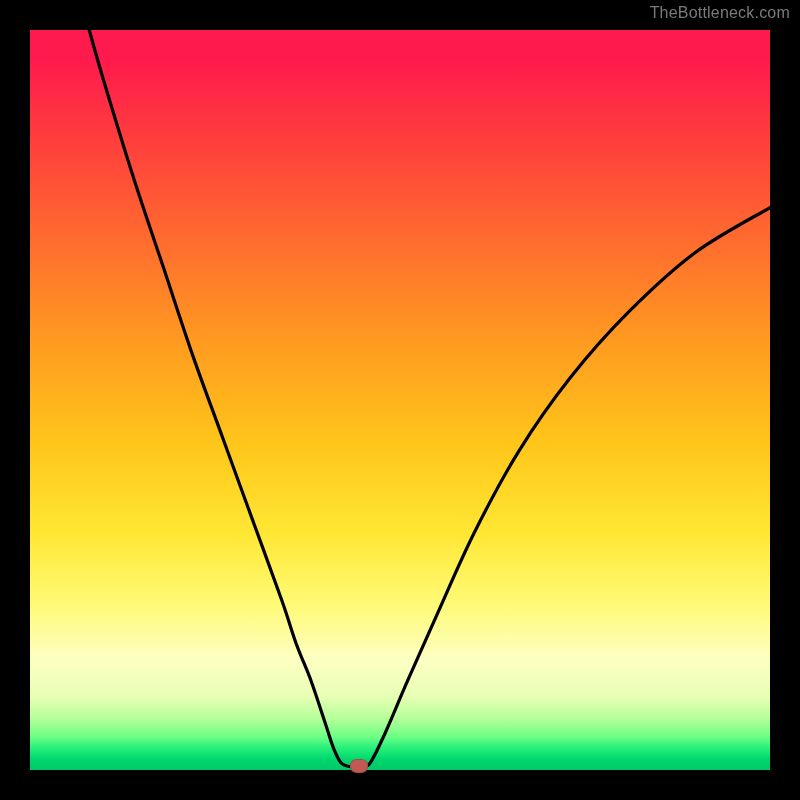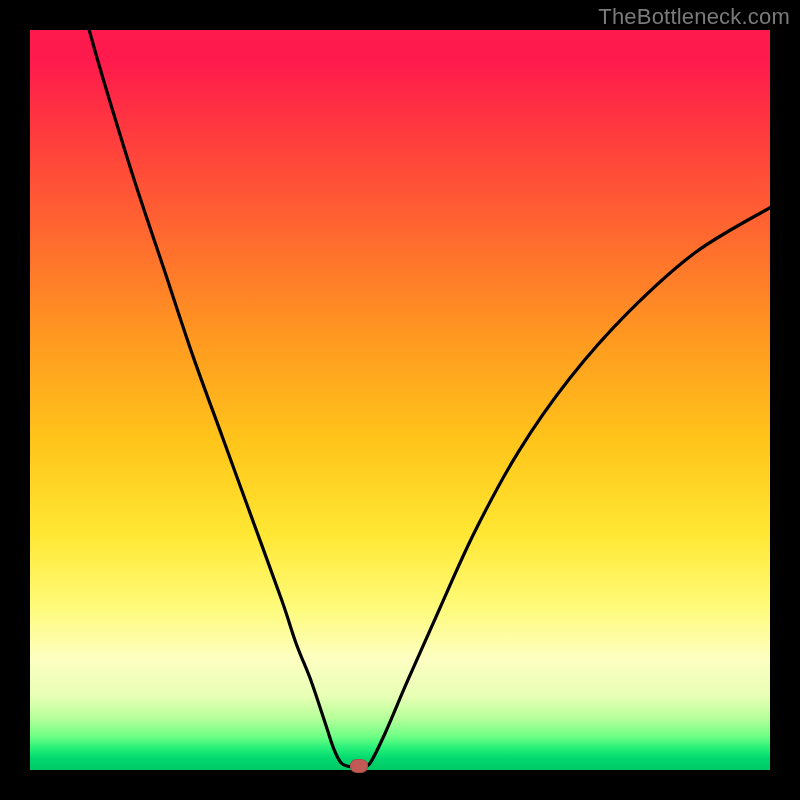--- a/index.html
+++ b/index.html
@@ -43,21 +43,21 @@
       #28f07a 97%,
       #00d86e 98.5%,
       #00c864 100%
     );
   }
   .watermark {
     position: absolute;
     top: 4px;
     right: 10px;
     color: #7a7a7a;
-    font-size: 22px;
+    font-size: 16px;
     letter-spacing: 0.2px;
     user-select: none;
   }
   svg.curve {
     position: absolute;
     left: 0;
     top: 0;
     width: 740px;
     height: 740px;
     pointer-events: none;

